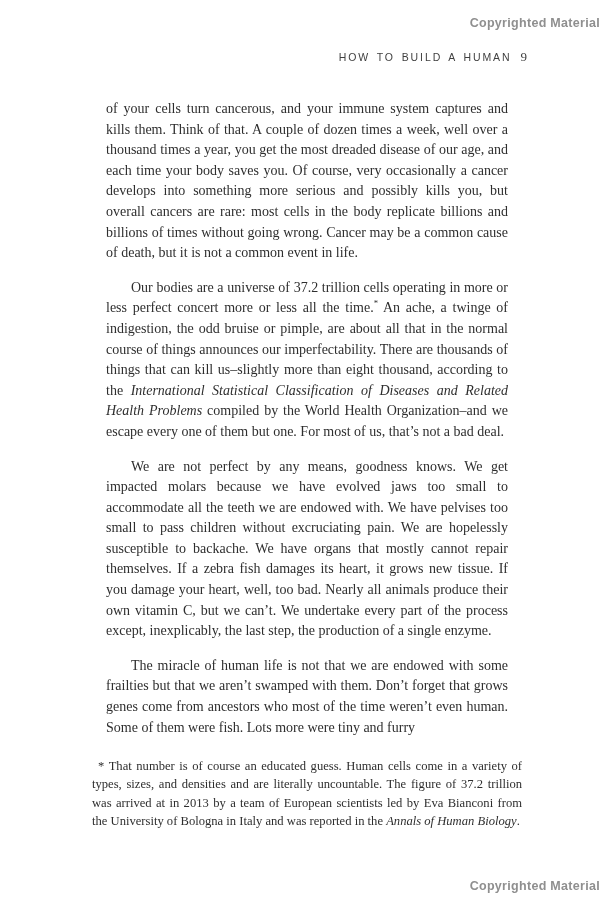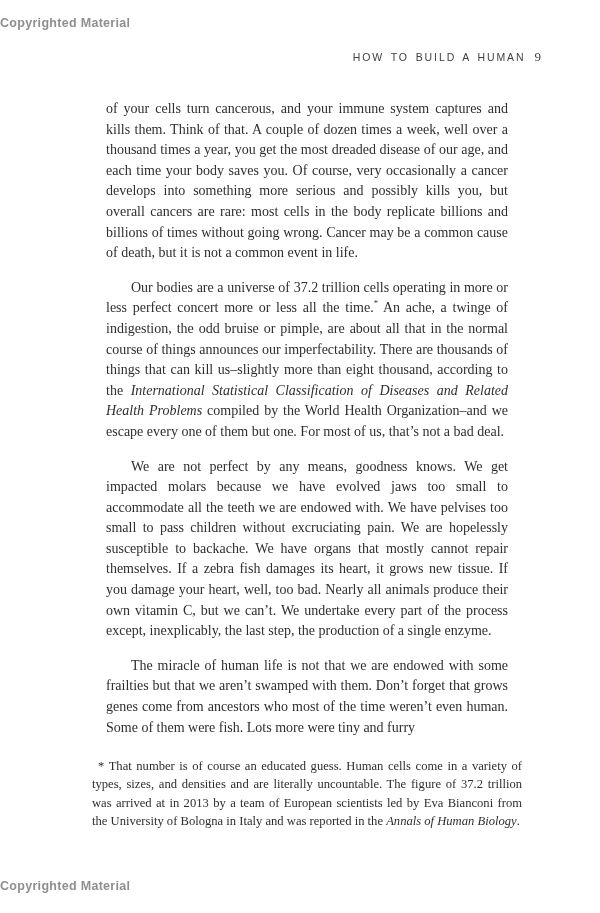--- a/index.html
+++ b/index.html
@@ -19,33 +19,33 @@
     width: 600px;
     height: 913px;
     background: var(--bg);
     font-family: "Liberation Serif", serif;
     overflow: hidden;
   }
   .copyright {
     position: absolute;
     left: 0;
     width: 100%;
-    text-align: left;
+    text-align: right;
     font-family: "Liberation Sans", sans-serif;
     font-size: 12.5px;
     font-weight: 700;
     letter-spacing: 0.3px;
     color: var(--copyright-text);
   }
   .copyright.top { top: 16px; }
   .copyright.bottom { top: 879px; }
   .running-header {
     position: absolute;
     top: 49px;
-    right: 59px;
+    right: 73px;
     font-family: "Liberation Sans", sans-serif;
     font-size: 10.5px;
     font-weight: 400;
     letter-spacing: 1.9px;
     word-spacing: 2px;
     color: var(--header-text);
     white-space: nowrap;
   }
   .running-header .page-num {
     font-family: "Liberation Serif", serif;

